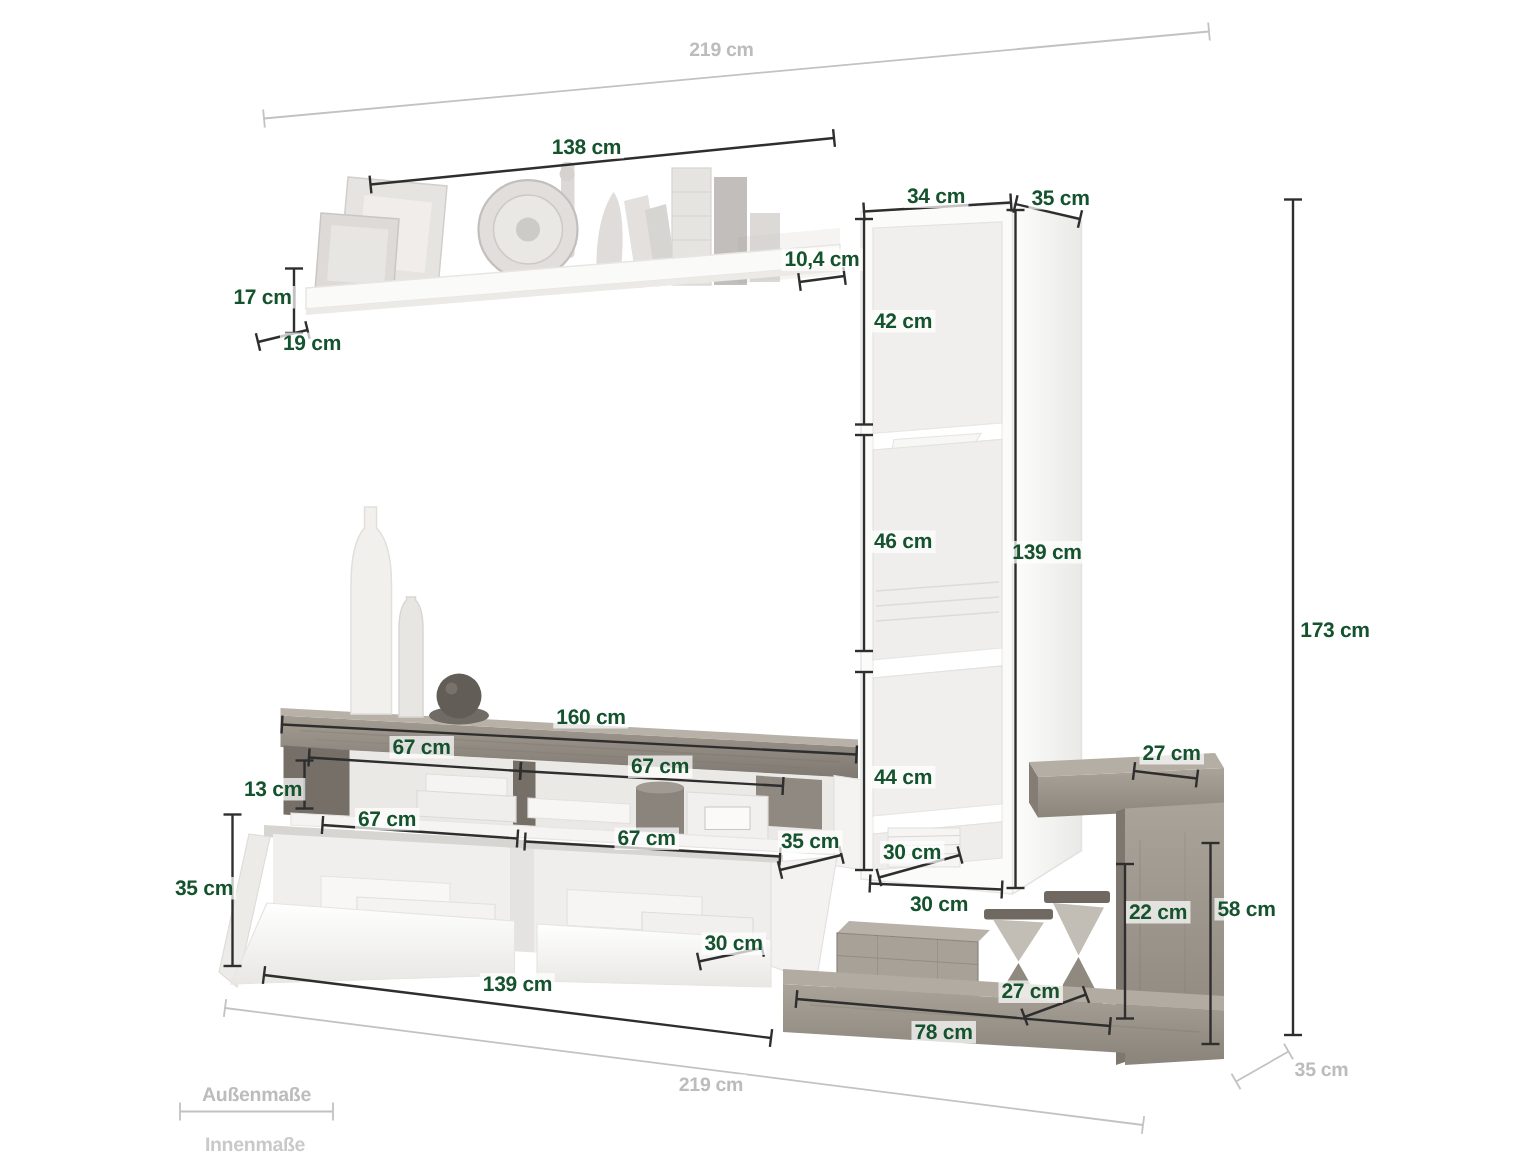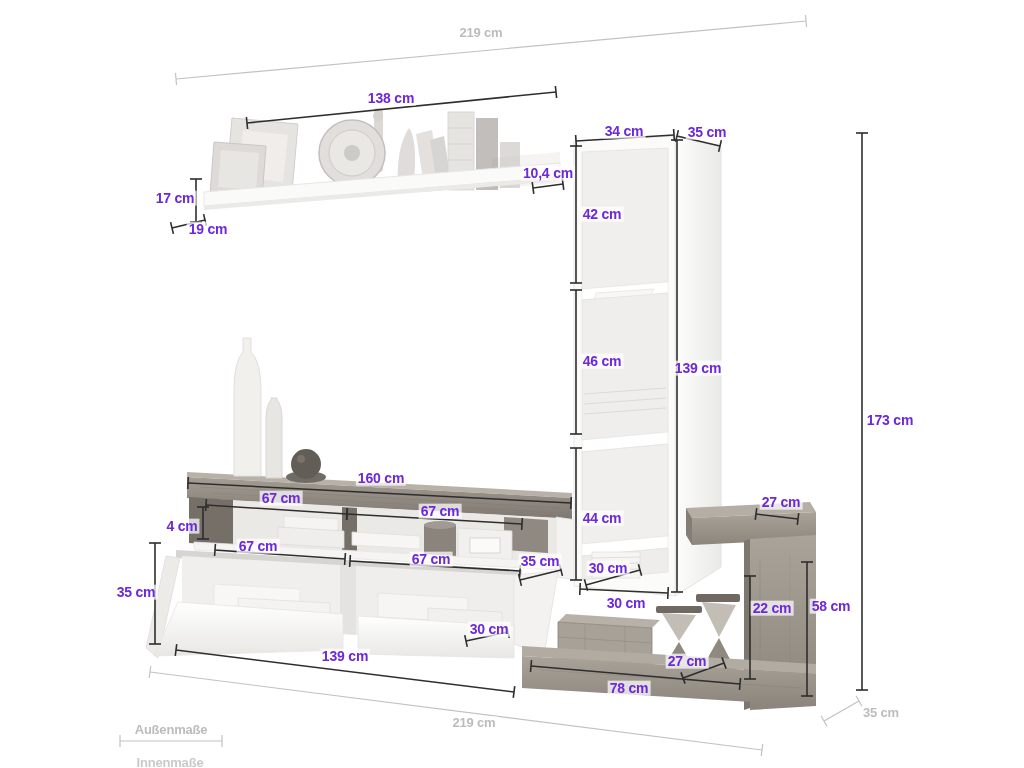--- a/index.html
+++ b/index.html
@@ -1,20 +1,20 @@
 <!DOCTYPE html>
 <html><head>
 <meta charset="utf-8">
 <style>
   html,body{margin:0;padding:0;background:#ffffff;}
   #canvas{position:relative;width:1024px;height:768px;background:#ffffff;overflow:hidden;
           font-family:"Liberation Sans",sans-serif;}
   #furniture,#dims{position:absolute;left:0;top:0;}
   .lbl{position:absolute;transform:translate(-50%,-50%);white-space:nowrap;
-       font-size:14px;font-weight:600;color:#6d28d9;letter-spacing:-0.2px;
+       font-size:14px;font-weight:600;color:#14532d;letter-spacing:-0.2px;
        background:rgba(255,255,255,0.72);padding:0 2px;line-height:1.05;}
   .lbl.g{color:#bcbcbc;font-weight:700;font-size:13px;background:rgba(255,255,255,0.5);}
   .lbl.cut{opacity:.8;}
 </style>
 </head>
 <body>
 
 <div id="canvas">
 
   <svg id="furniture" width="1024" height="768" viewBox="0 0 1024 768">
@@ -269,24 +269,24 @@
   <span class="lbl" style="left:548px;top:173px">10,4 cm</span>
   <span class="lbl" style="left:624px;top:131px">34 cm</span>
   <span class="lbl" style="left:707px;top:132px">35 cm</span>
   <span class="lbl" style="left:602px;top:214px">42 cm</span>
   <span class="lbl" style="left:602px;top:361px">46 cm</span>
   <span class="lbl" style="left:602px;top:518px">44 cm</span>
   <span class="lbl" style="left:698px;top:368px">139 cm</span>
   <span class="lbl" style="left:608px;top:568px">30 cm</span>
   <span class="lbl" style="left:626px;top:603px">30 cm</span>
   <span class="lbl" style="left:890px;top:420px">173 cm</span>
-  <span class="lbl" style="left:381px;top:478px">160 cm</span>
+  <span class="lbl" style="left:394px;top:478px">160 cm</span>
   <span class="lbl" style="left:281px;top:498px">67 cm</span>
   <span class="lbl" style="left:440px;top:511px">67 cm</span>
-  <span class="lbl" style="left:182px;top:526px">4 cm</span>
+  <span class="lbl" style="left:182px;top:526px">13 cm</span>
   <span class="lbl" style="left:258px;top:546px">67 cm</span>
   <span class="lbl" style="left:431px;top:559px">67 cm</span>
   <span class="lbl" style="left:540px;top:561px">35 cm</span>
   <span class="lbl" style="left:136px;top:592px">35 cm</span>
   <span class="lbl" style="left:489px;top:629px">30 cm</span>
   <span class="lbl" style="left:345px;top:656px">139 cm</span>
   <span class="lbl" style="left:781px;top:502px">27 cm</span>
   <span class="lbl" style="left:772px;top:608px">22 cm</span>
   <span class="lbl" style="left:831px;top:606px">58 cm</span>
   <span class="lbl" style="left:687px;top:661px">27 cm</span>

